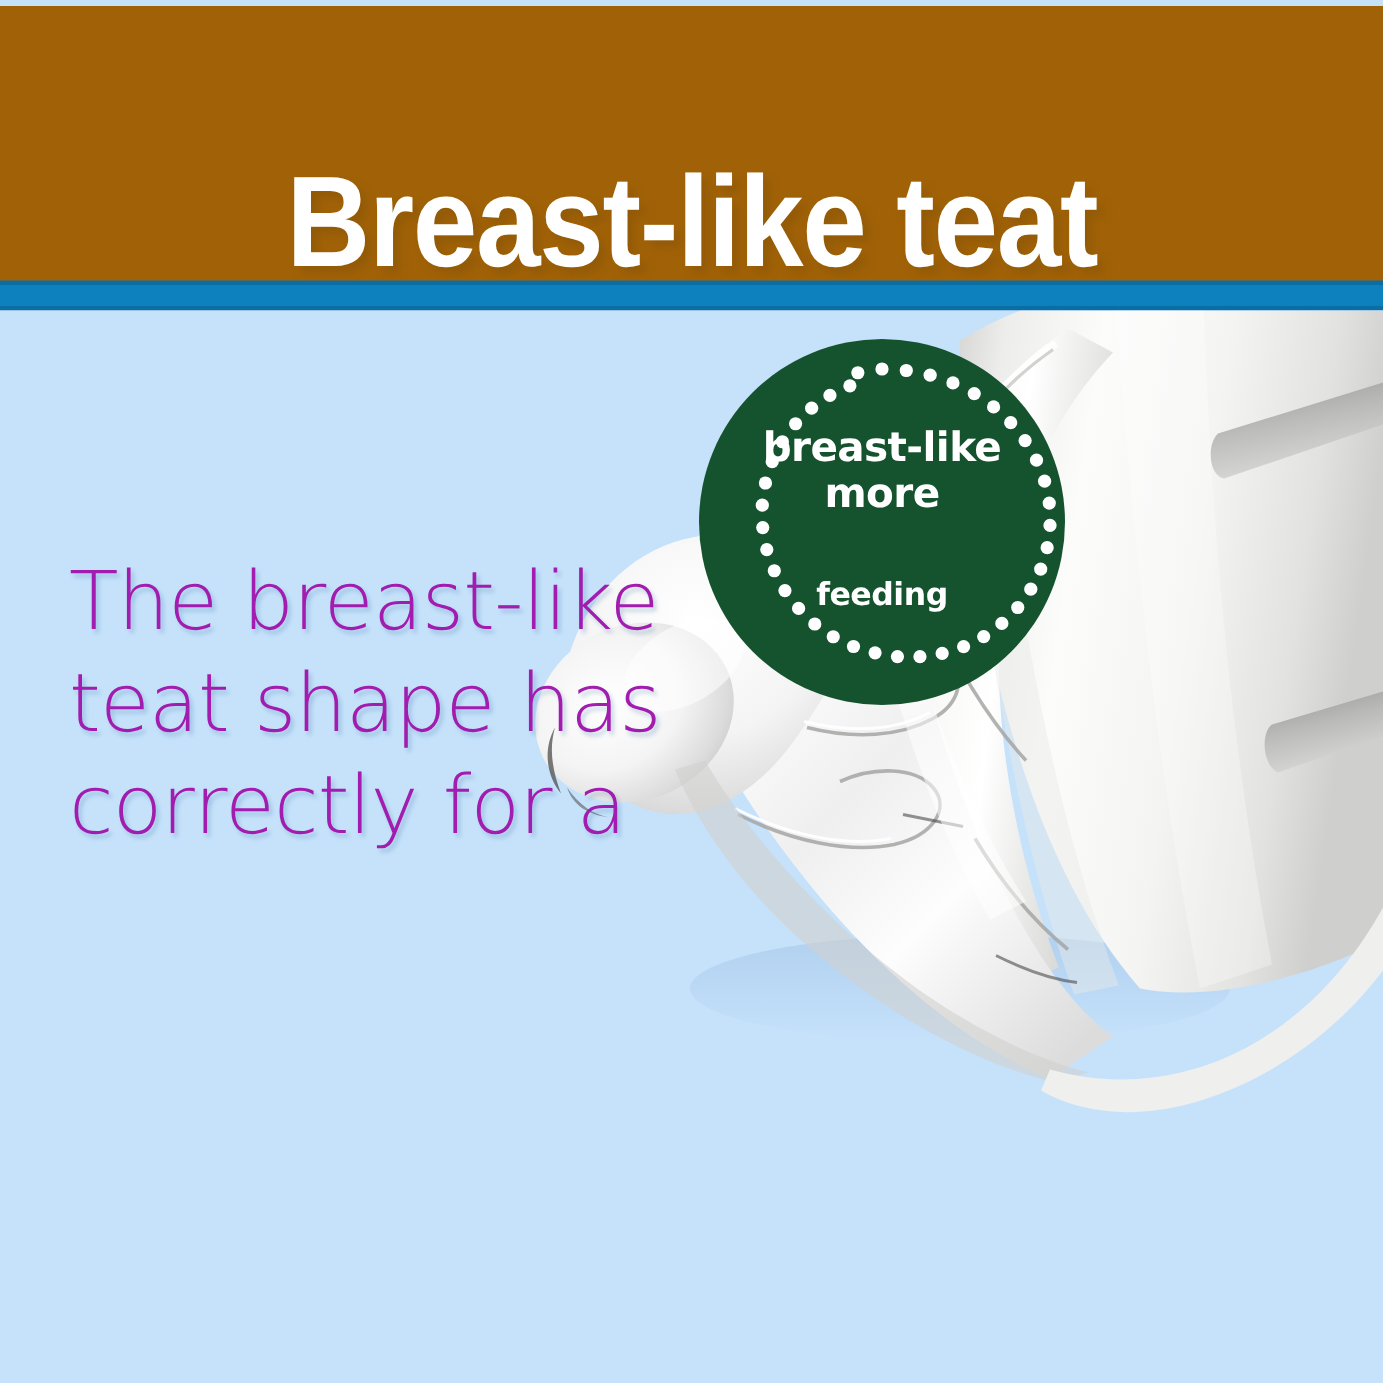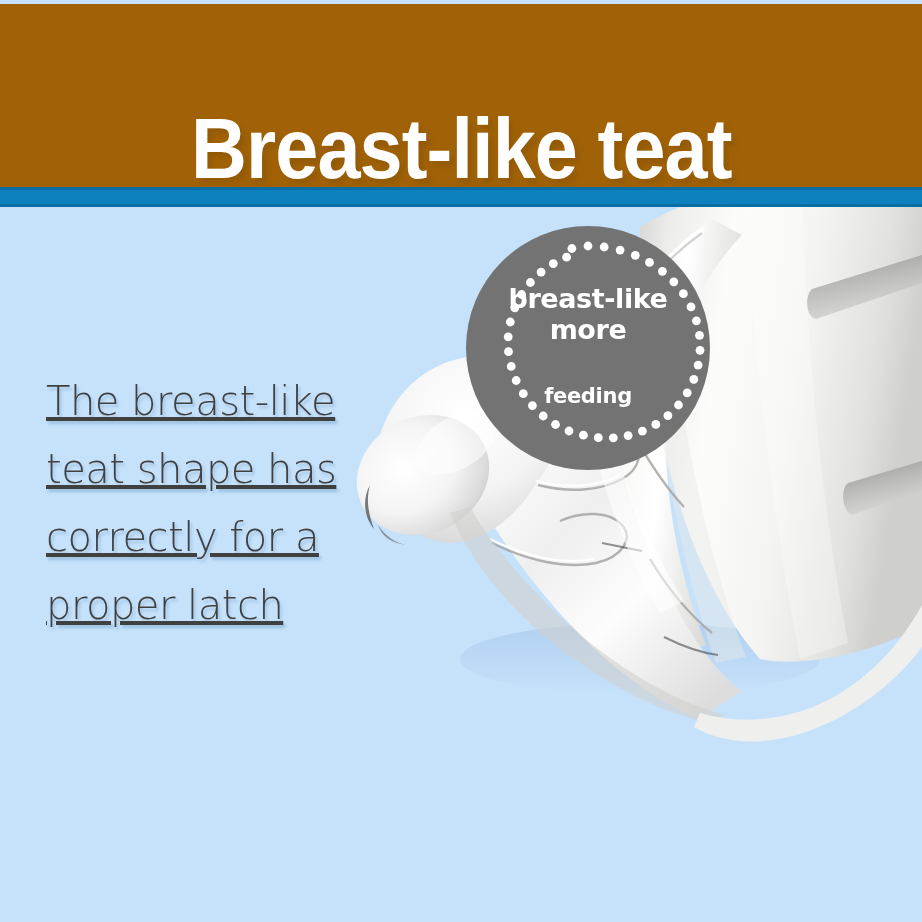--- a/index.html
+++ b/index.html
@@ -74,48 +74,47 @@
 
   
   .copy-block {
     position: absolute;
     left: 46px;
     top: 160px;
     width: 430px;
   }
   .copy-line {
     font-family: "DejaVu Sans", sans-serif;
-    font-size: 40px;
+    font-size: 54px;
     font-weight: 300;
-    color: #404040;
+    color: #a21caf;
     line-height: 68px;
     letter-spacing: -0.5px;
     white-space: nowrap;
     text-shadow: 2px 3px 3px rgba(60, 115, 165, 0.30);
-    text-decoration: underline;
   }
 
   
   .product-art {
     position: absolute;
     left: 0; top: 0;
     width: 922px;
     height: 715px;
     pointer-events: none;
   }
 
   
   .badge {
     position: absolute;
     left: 466px;
     top: 19px;
     width: 244px;
     height: 244px;
     border-radius: 50%;
-    background: #737373;
+    background: #14532d;
     display: flex;
     flex-direction: column;
     align-items: center;
     justify-content: center;
     text-align: center;
     color: #FFFFFF;
   }
   .badge-dots {
     position: absolute;
     left: 0; top: 0;
@@ -271,21 +270,20 @@
       </g>
 
       <path d="M 700 506 C 742 518 788 514 830 492 C 874 468 902 434 922 398 L 922 440
                C 892 480 846 514 796 528 C 754 540 718 534 694 520 Z" fill="#EFEFED"></path>
     </svg>
 
     <div class="copy-block">
       <div class="copy-line">The breast-like</div>
       <div class="copy-line">teat shape has</div>
       <div class="copy-line">correctly for a</div>
-      <div class="copy-line">proper latch</div>
     </div>
 
     <div class="badge">
       <svg class="badge-dots" viewBox="0 0 244 244">
         <g fill="#FFFFFF">
           <circle cx="122" cy="20" r="4.4"></circle>
           <circle cx="138.2" cy="21.0" r="4.4"></circle>
           <circle cx="154.1" cy="24.1" r="4.4"></circle>
           <circle cx="169.3" cy="29.3" r="4.4"></circle>
           <circle cx="183.5" cy="36.4" r="4.4"></circle>

